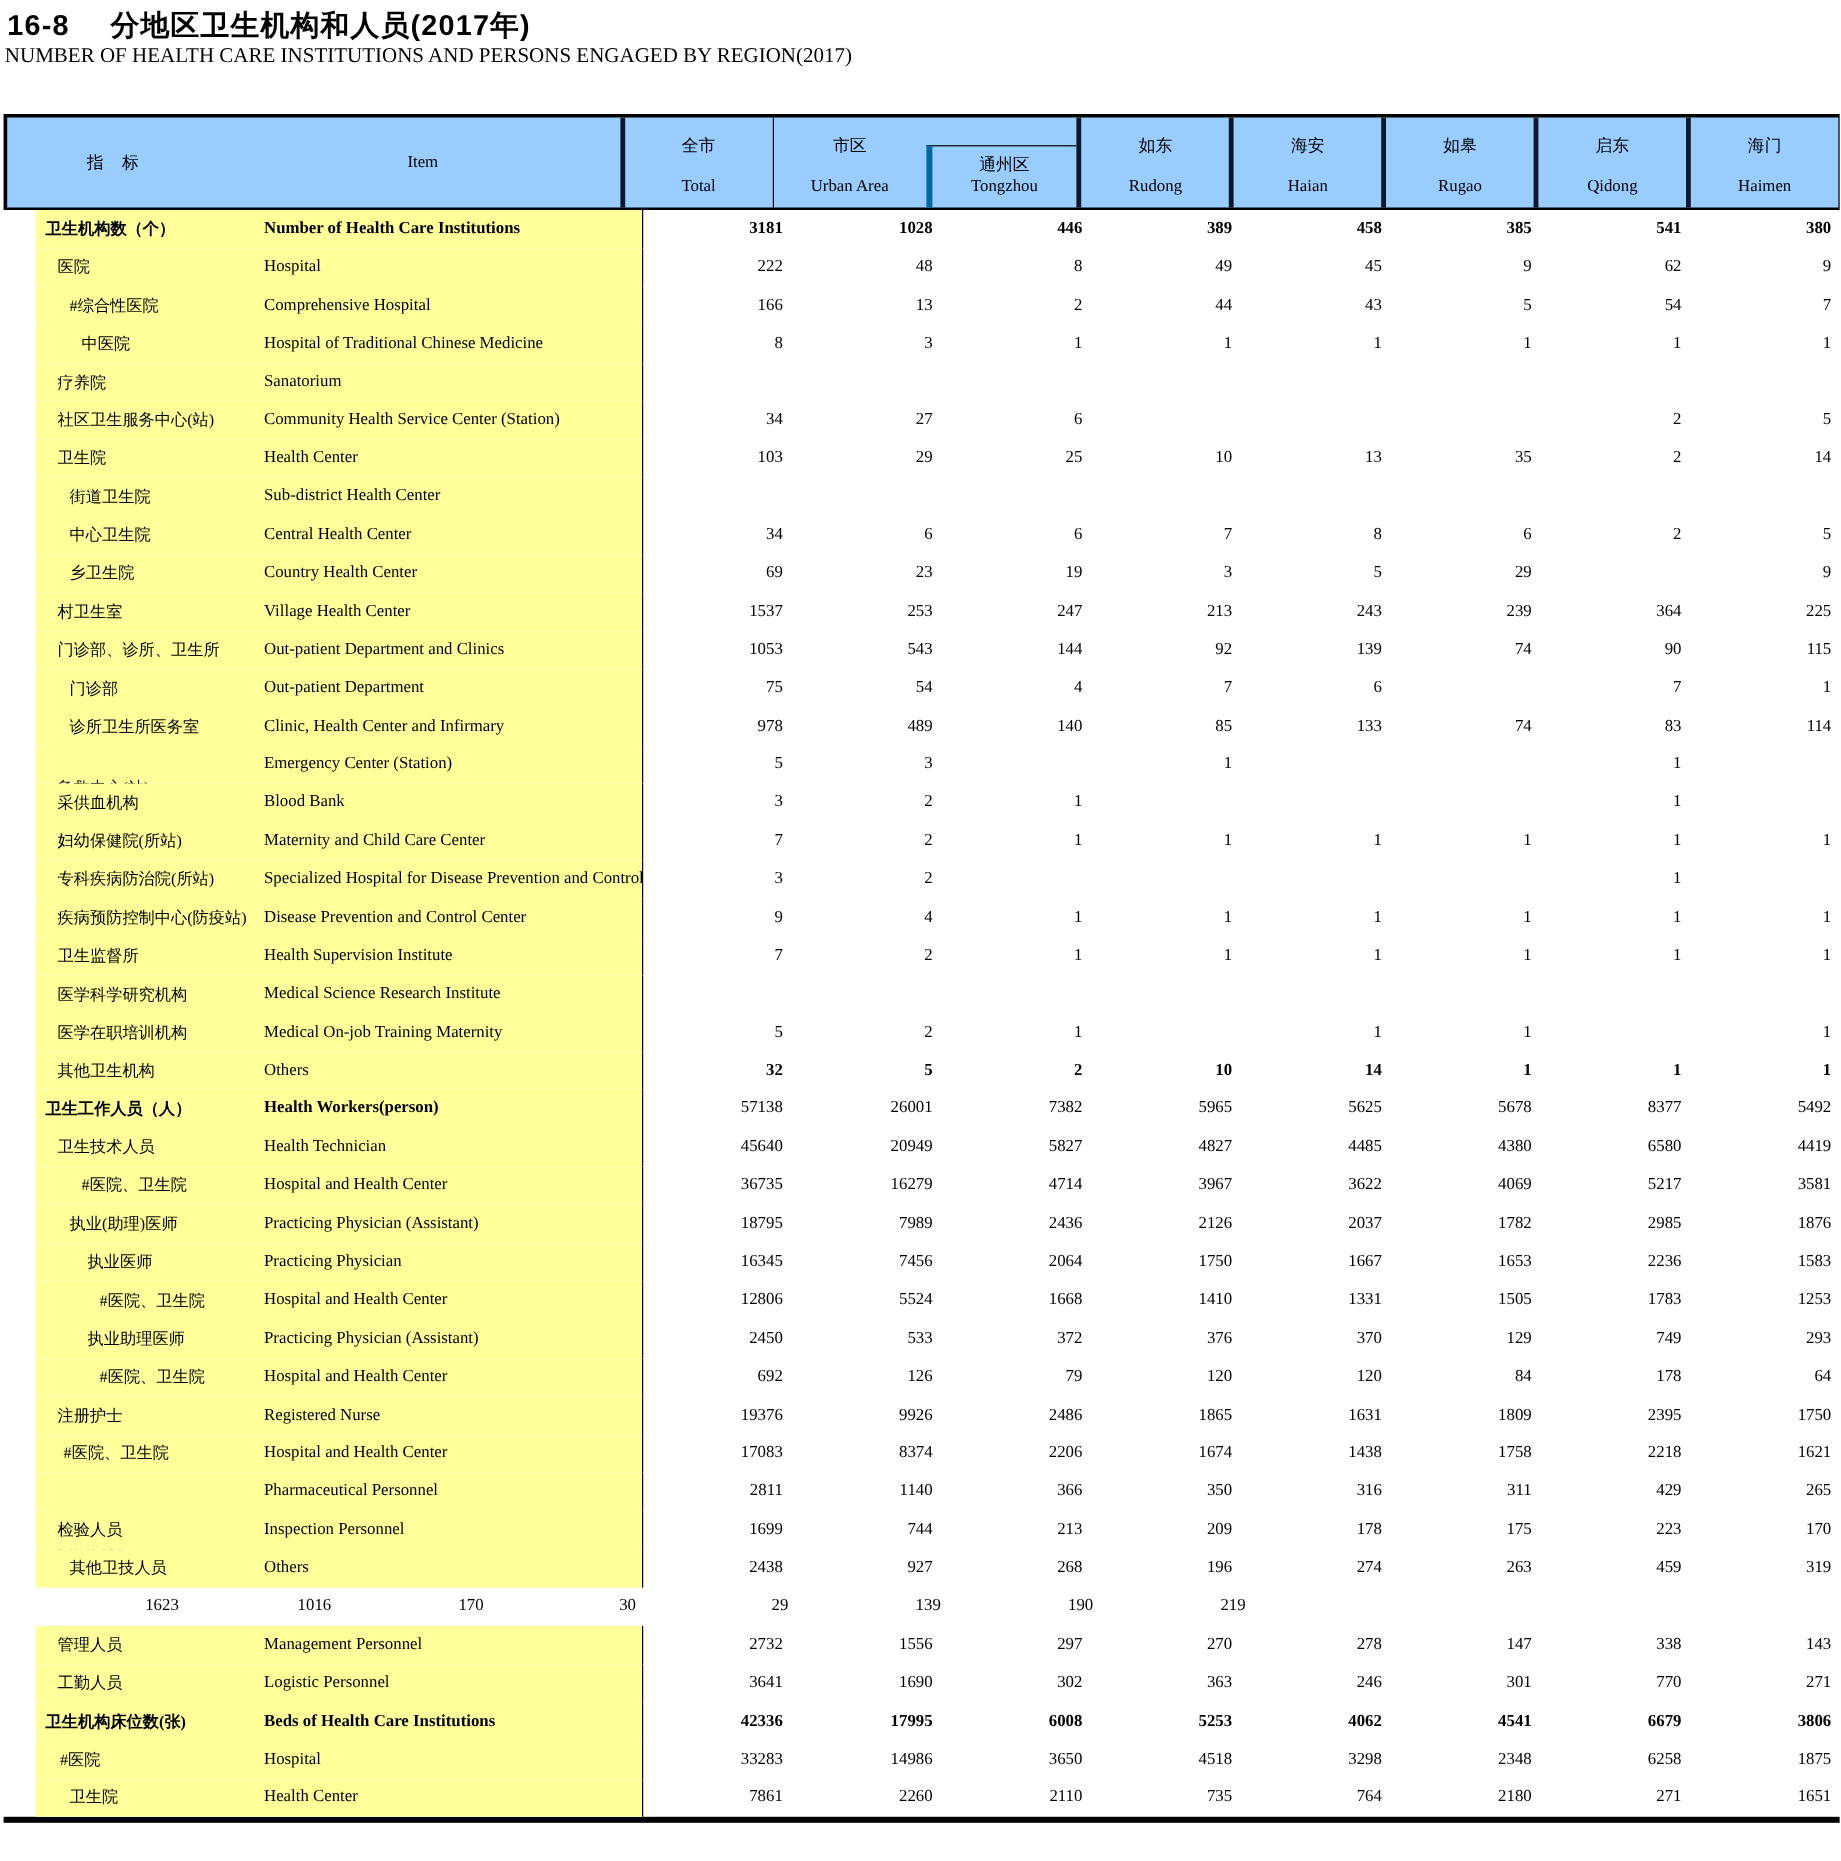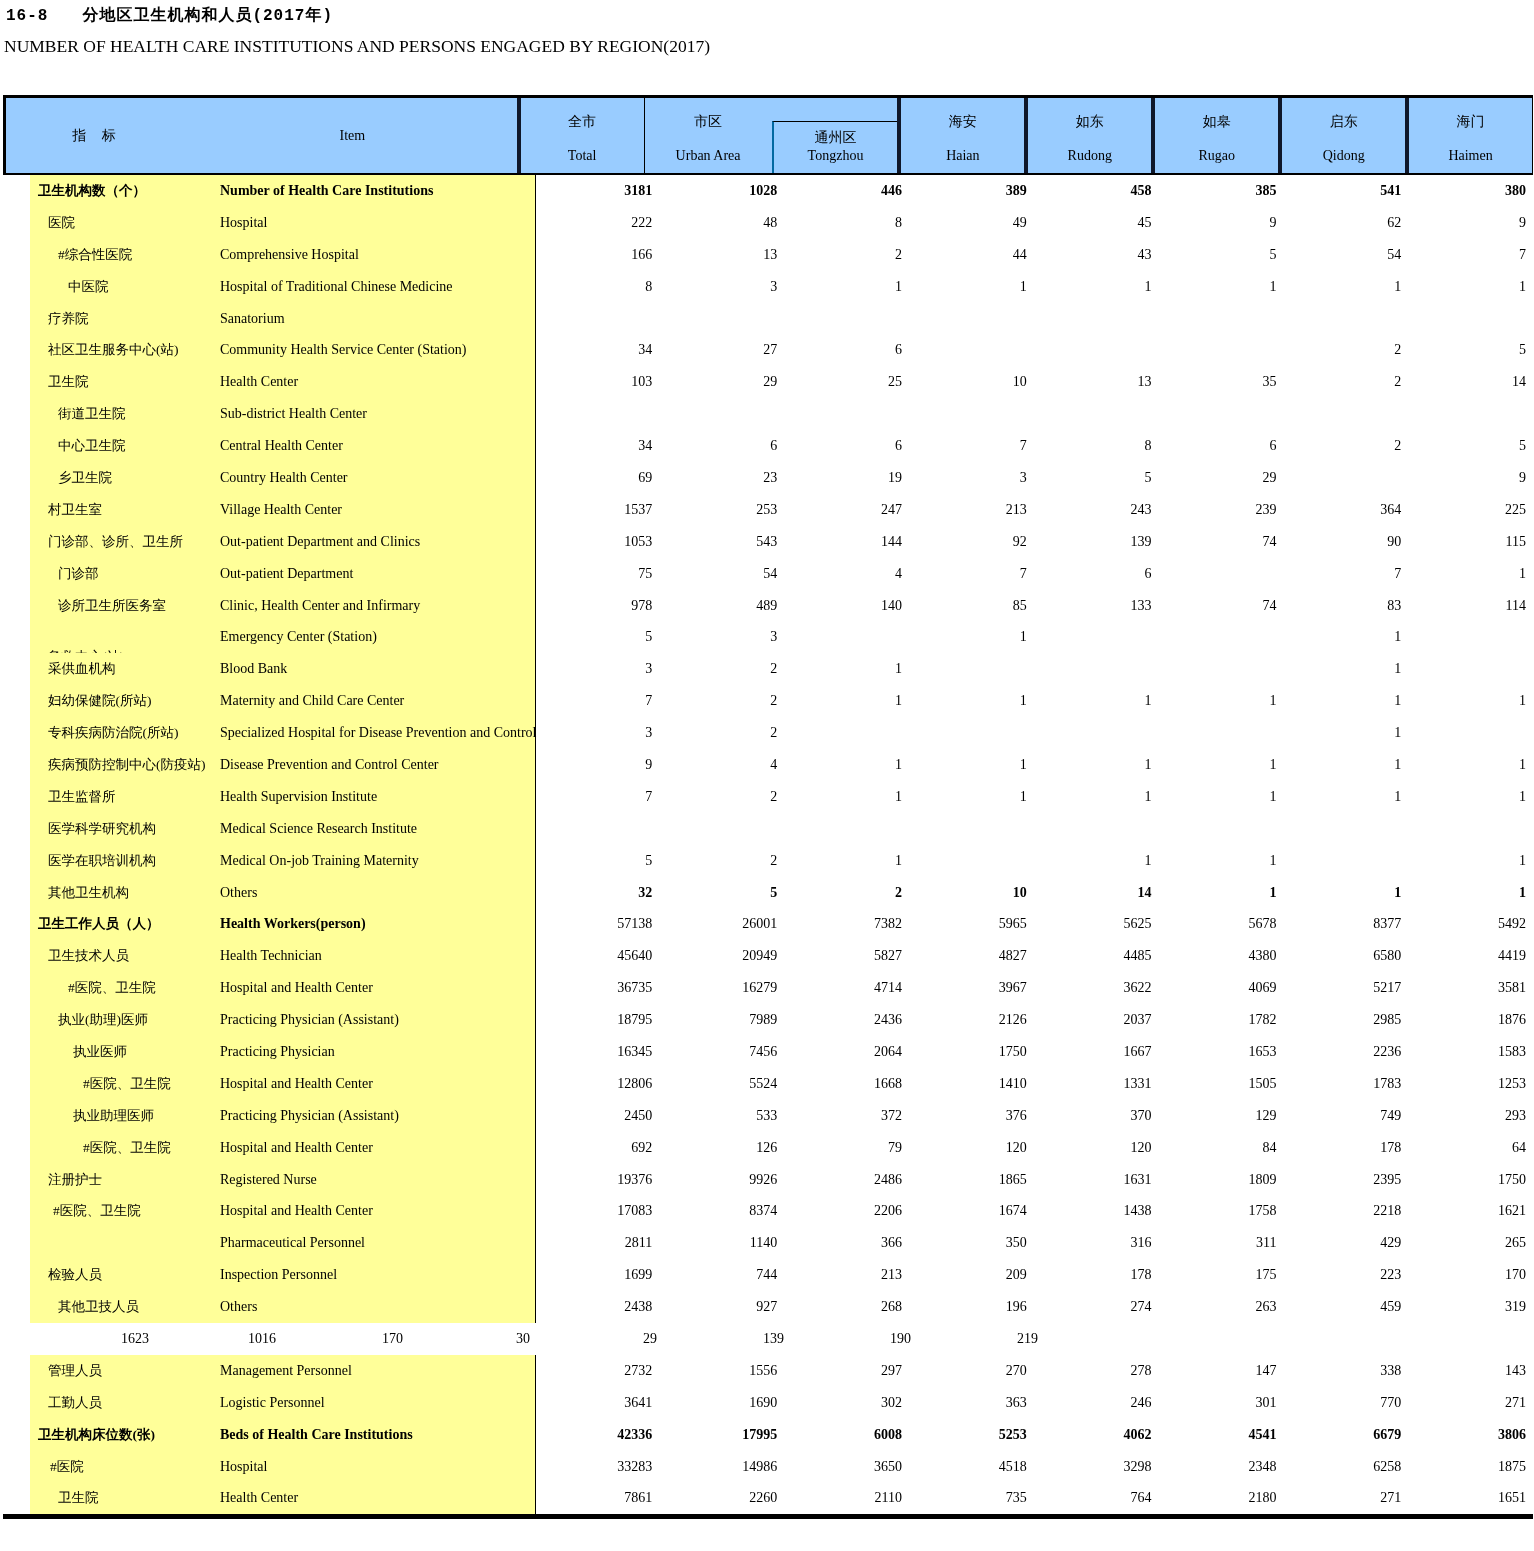--- a/index.html
+++ b/index.html
@@ -1,39 +1,39 @@
 <!DOCTYPE html>
 <html><head>
 <meta charset="utf-8">
 <style>
   html,body{margin:0;padding:0;background:#ffffff;}
   .page{position:relative;width:1534px;height:1551px;background:#ffffff;overflow:hidden;
         font-family:"Liberation Serif","DejaVu Serif",serif;color:#000;}
-  .title1{position:absolute;left:6px;top:5px;font-family:Liberation Mono, monospace;
-          font-weight:bold;font-size:16px;white-space:nowrap;}
+  .title1{position:absolute;left:6px;top:5px;font-family:Liberation Sans, sans-serif;
+          font-weight:bold;font-size:24px;white-space:nowrap;}
   .title1 .tcode{letter-spacing:1px;}
   .title1 .tzh{margin-left:34px;letter-spacing:1px;}
   .title2{position:absolute;left:4px;top:36px;font-size:17.5px;white-space:nowrap;}
 
   .table{position:absolute;left:3px;top:95px;width:1530px;}
 
   
   .thead{box-sizing:border-box;width:1530px;height:80px;background:#99CCFF;
          border-top:3px solid #000;border-left:3px solid #000;border-right:1px solid #000;
          border-bottom:2px solid #000;display:flex;font-size:14px;}
   .h-ind{box-sizing:border-box;width:511px;display:flex;align-items:center;}
   .h-ind-zh{width:182px;text-align:center;letter-spacing:6px;}
   .h-ind-en{flex:1;text-align:center;}
   .hcol{box-sizing:border-box;width:127px;border-left:4px solid #0f172a;display:flex;flex-direction:column;
         justify-content:space-between;align-items:center;padding:15px 0 9px 0;}
   .hgroup{box-sizing:border-box;width:254px;border-left:1px solid #000;position:relative;}
   .g-zh{position:absolute;left:0;top:15px;width:127px;text-align:center;}
   .g-en{position:absolute;left:0;bottom:9px;width:127px;text-align:center;}
   .tz-box{position:absolute;box-sizing:border-box;left:127px;top:23px;right:0;bottom:0;
-          border-left:2px solid #0369a1;border-top:1px solid #000;display:flex;flex-direction:column;
+          border-left:5px solid #0369a1;border-top:1px solid #000;display:flex;flex-direction:column;
           justify-content:space-between;align-items:center;padding:7px 0 9px 0;}
 
   
   .tbody{width:1531px;}
   .row{display:flex;height:31.9px;padding-left:27px;}
   .label-zone{box-sizing:border-box;width:515px;background:#FFFF99;border-right:1px solid #000;
               position:relative;align-self:stretch;}
   .label-zone .zh{position:absolute;top:50%;transform:translateY(-50%);font-size:13.5px;white-space:nowrap;}
   .label-zone .en{position:absolute;left:190px;top:50%;transform:translateY(-50%);font-size:14px;white-space:nowrap;}
   .num{box-sizing:border-box;width:127px;text-align:right;padding-right:8px;font-size:14px;
@@ -64,26 +64,26 @@
       </div>
       <div class="hgroup">
         <span class="g-zh">市区</span>
         <span class="g-en">Urban Area</span>
         <div class="tz-box">
           <span>通州区</span>
           <span>Tongzhou</span>
         </div>
       </div>
       <div class="hcol">
+        <span>如东</span>
+        <span>Rudong</span>
+      </div>
+      <div class="hcol">
         <span>海安</span>
         <span>Haian</span>
-      </div>
-      <div class="hcol">
-        <span>如东</span>
-        <span>Rudong</span>
       </div>
       <div class="hcol">
         <span>如皋</span>
         <span>Rugao</span>
       </div>
       <div class="hcol">
         <span>启东</span>
         <span>Qidong</span>
       </div>
       <div class="hcol">

